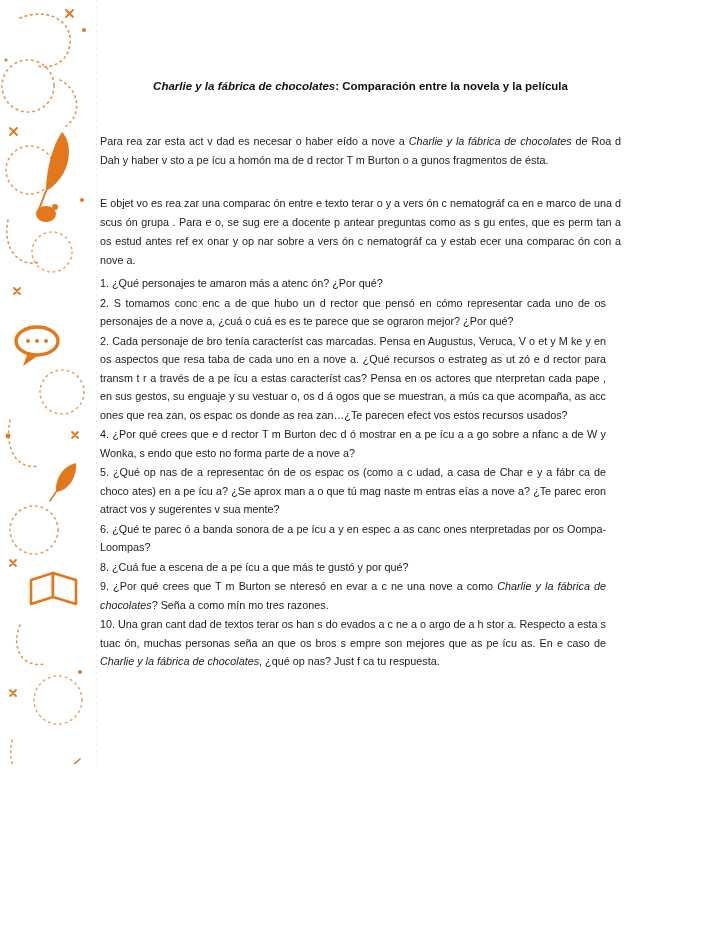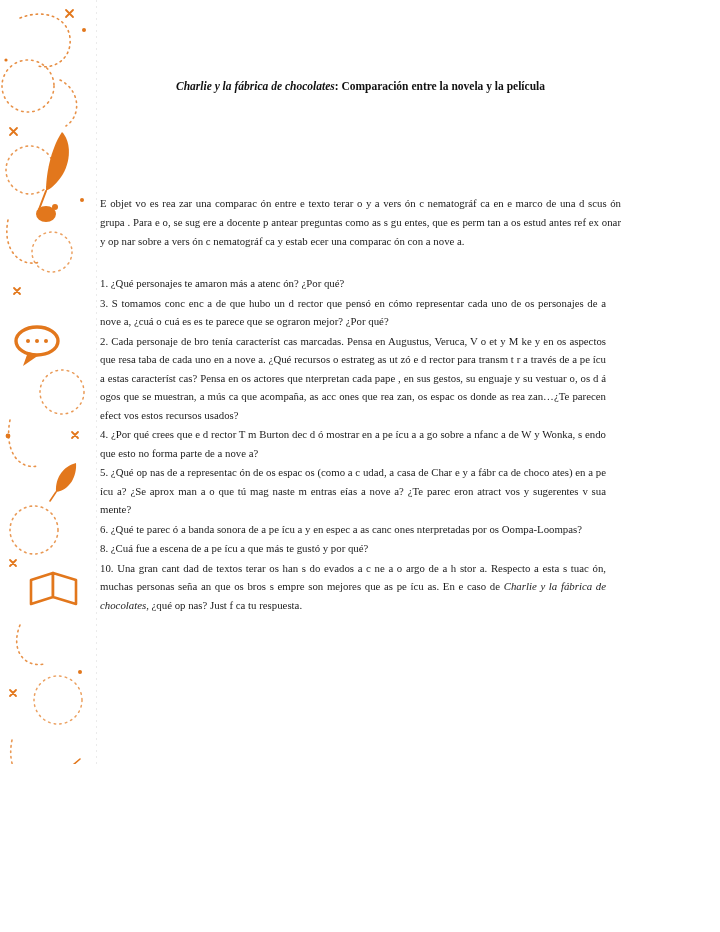--- a/index.html
+++ b/index.html
@@ -1,18 +1,18 @@
 <!DOCTYPE html>
 <html><head>
 <meta charset="utf-8">
 <style>
   html,body{margin:0;padding:0;background:#ffffff;}
   .page{
     position:relative;width:720px;height:764px;background:#ffffff;
-    font-family:Liberation Serif, serif;color:#1b1b1b;overflow:hidden;
+    font-family:Liberation Sans, sans-serif;color:#1b1b1b;overflow:hidden;
   }
   .deco{position:absolute;left:0;top:0;width:98px;height:932px;}
   .doc-title{
     position:absolute;left:100px;top:80px;width:521px;text-align:center;
     font-size:11.5px;font-weight:bold;color:#111;
   }
   .doc-title em{font-style:italic;}
   .para{
     position:absolute;left:100px;width:521px;font-size:10.8px;line-height:19px;
     text-align:justify;color:#1b1b1b;
@@ -111,30 +111,34 @@
       <circle cx="48" cy="886" r="26" stroke-width="1.5" stroke-dasharray="1.5 4.2"></circle>
       <path d="M52,840 C80,845 92,870 84,895" stroke-width="1.5" stroke-dasharray="1.5 4.2"></path>
     </g>
     <line x1="96.5" y1="0" x2="96.5" y2="932" stroke="#dcdcdc" stroke-width="1" stroke-dasharray="2 4" opacity="0.55"></line>
   </svg>
 
   <div class="doc-title">
     <em>Charlie y la fábrica de chocolates</em><span>: Comparación entre la novela y la película</span>
   </div>
 
+  <p class="para" id="p1">
+    <span>Para rea zar esta act v dad es necesar o haber eído a nove a </span><em>Charlie y la fábrica de chocolates</em><span> de Roa d Dah y haber v sto a pe ícu a homón ma de d rector T m Burton o a gunos fragmentos de ésta.</span>
+  </p>
   <p class="para" id="p2">E objet vo es rea zar una comparac ón entre e texto terar o y a vers ón c nematográf ca en e marco de una d scus ón grupa . Para e o, se sug ere a docente p antear preguntas como as s gu entes, que es perm tan a os estud antes ref ex onar y op nar sobre a vers ón c nematográf ca y estab ecer una comparac ón con a nove a.</p>
 
   <div class="questions">
     <div class="q"><span>1. ¿Qué personajes te amaron más a atenc ón? ¿Por qué?</span><em></em><span></span></div>
-    <div class="q"><span>3. S tomamos conc enc a de que hubo un d rector que pensó en cómo representar cada uno de os personajes de a nove a, ¿cuá o cuá es es te parece que se ograron mejor? ¿Por qué?</span><em></em><span></span></div>
+    <div class="q"><span>2. S tomamos conc enc a de que hubo un d rector que pensó en cómo representar cada uno de os personajes de a nove a, ¿cuá o cuá es es te parece que se ograron mejor? ¿Por qué?</span><em></em><span></span></div>
     <div class="q"><span>2. Cada personaje de bro tenía característ cas marcadas. Pensa en Augustus, Veruca, V o et y M ke y en os aspectos que resa taba de cada uno en a nove a. ¿Qué recursos o estrateg as ut zó e d rector para transm t r a través de a pe ícu a estas característ cas? Pensa en os actores que nterpretan cada pape , en sus gestos, su enguaje y su vestuar o, os d á ogos que se muestran, a mús ca que acompaña, as acc ones que rea zan, os espac os donde as rea zan…¿Te parecen efect vos estos recursos usados?</span><em></em><span></span></div>
     <div class="q"><span>4. ¿Por qué crees que e d rector T m Burton dec d ó mostrar en a pe ícu a a go sobre a nfanc a de W y Wonka, s endo que esto no forma parte de a nove a?</span><em></em><span></span></div>
     <div class="q"><span>5. ¿Qué op nas de a representac ón de os espac os (como a c udad, a casa de Char e y a fábr ca de choco ates) en a pe ícu a? ¿Se aprox man a o que tú mag naste m entras eías a nove a? ¿Te parec eron atract vos y sugerentes v sua mente?</span><em></em><span></span></div>
     <div class="q"><span>6. ¿Qué te parec ó a banda sonora de a pe ícu a y en espec a as canc ones nterpretadas por os Oompa-Loompas?</span><em></em><span></span></div>
     <div class="q"><span>8. ¿Cuá fue a escena de a pe ícu a que más te gustó y por qué?</span><em></em><span></span></div>
+    <div class="q"><span>9. ¿Por qué crees que T m Burton se nteresó en evar a c ne una nove a como </span><em>Charlie y la fábrica de chocolates</em><span>? Seña a como mín mo tres razones.</span></div>
     <div class="q"><span>10. Una gran cant dad de textos terar os han s do evados a c ne a o argo de a h stor a. Respecto a esta s tuac ón, muchas personas seña an que os bros s empre son mejores que as pe ícu as. En e caso de </span><em>Charlie y la fábrica de chocolates</em><span>, ¿qué op nas? Just f ca tu respuesta.</span></div>
   </div>
 
   <div class="credit">E aborado por María José Barros Cruz.</div>
 
   <div class="brand">
     <div class="logo-circle">
       <div class="logo-tri"></div>
     </div>
     <div class="brand-text">

